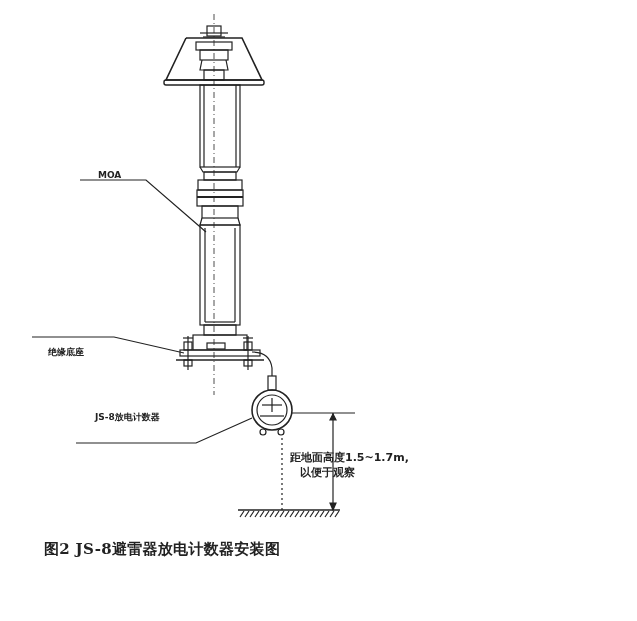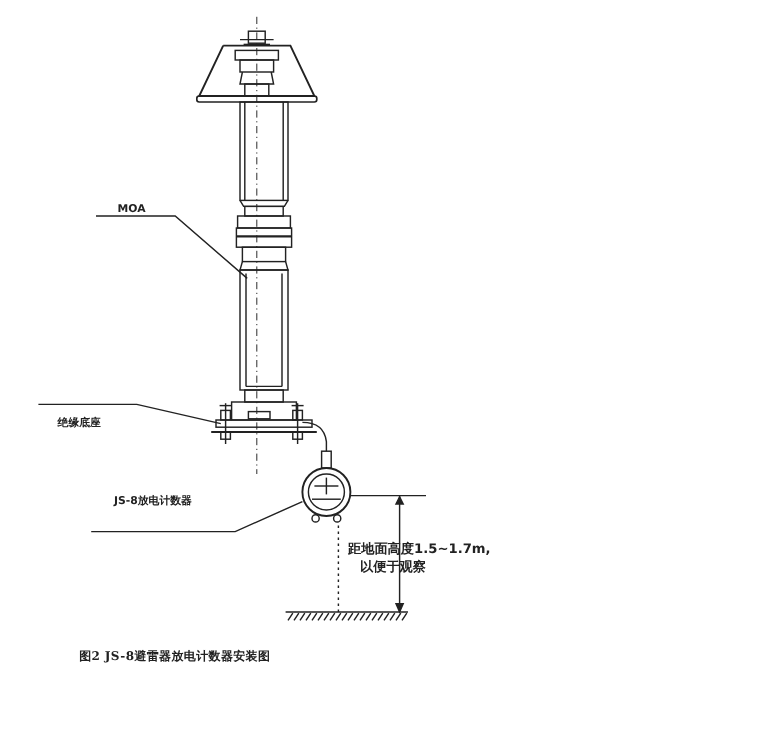--- a/index.html
+++ b/index.html
@@ -1,19 +1,19 @@
 <!DOCTYPE html>
 <html><head>
   <meta charset="utf-8">
   <style>
     html, body { margin: 0; padding: 0; background: #ffffff; }
     body { width: 637px; height: 621px; position: relative; overflow: hidden; font-family: "DejaVu Sans", sans-serif; }
     #diagram { position: absolute; left: 0; top: 0; width: 637px; height: 621px; }
     .lbl { position: absolute; font-size: 9px; color: #222; font-weight: bold; white-space: nowrap; font-family: "DejaVu Sans", sans-serif; }
-    .caption { position: absolute; left: 66px; top: 540px; font-size: 10px; font-weight: bold; color: #222; font-family: "DejaVu Serif", serif; white-space: nowrap; letter-spacing: 0.3px; }
+    .caption { position: absolute; left: 44px; top: 540px; font-size: 15px; font-weight: bold; color: #222; font-family: "DejaVu Serif", serif; white-space: nowrap; letter-spacing: 0.3px; }
     .height-note { position: absolute; left: 290px; top: 450px; font-size: 11px; color: #222; line-height: 15px; font-weight: bold; }
   </style>
 </head>
 <body>
 
 <svg id="diagram" viewBox="0 0 637 621" xmlns="http://www.w3.org/2000/svg">
   <g stroke="#222" stroke-width="1.2" fill="none">
 
     <line x1="214" y1="14" x2="214" y2="395" stroke-dasharray="6,3,1,3" stroke-width="0.8"></line>
 

